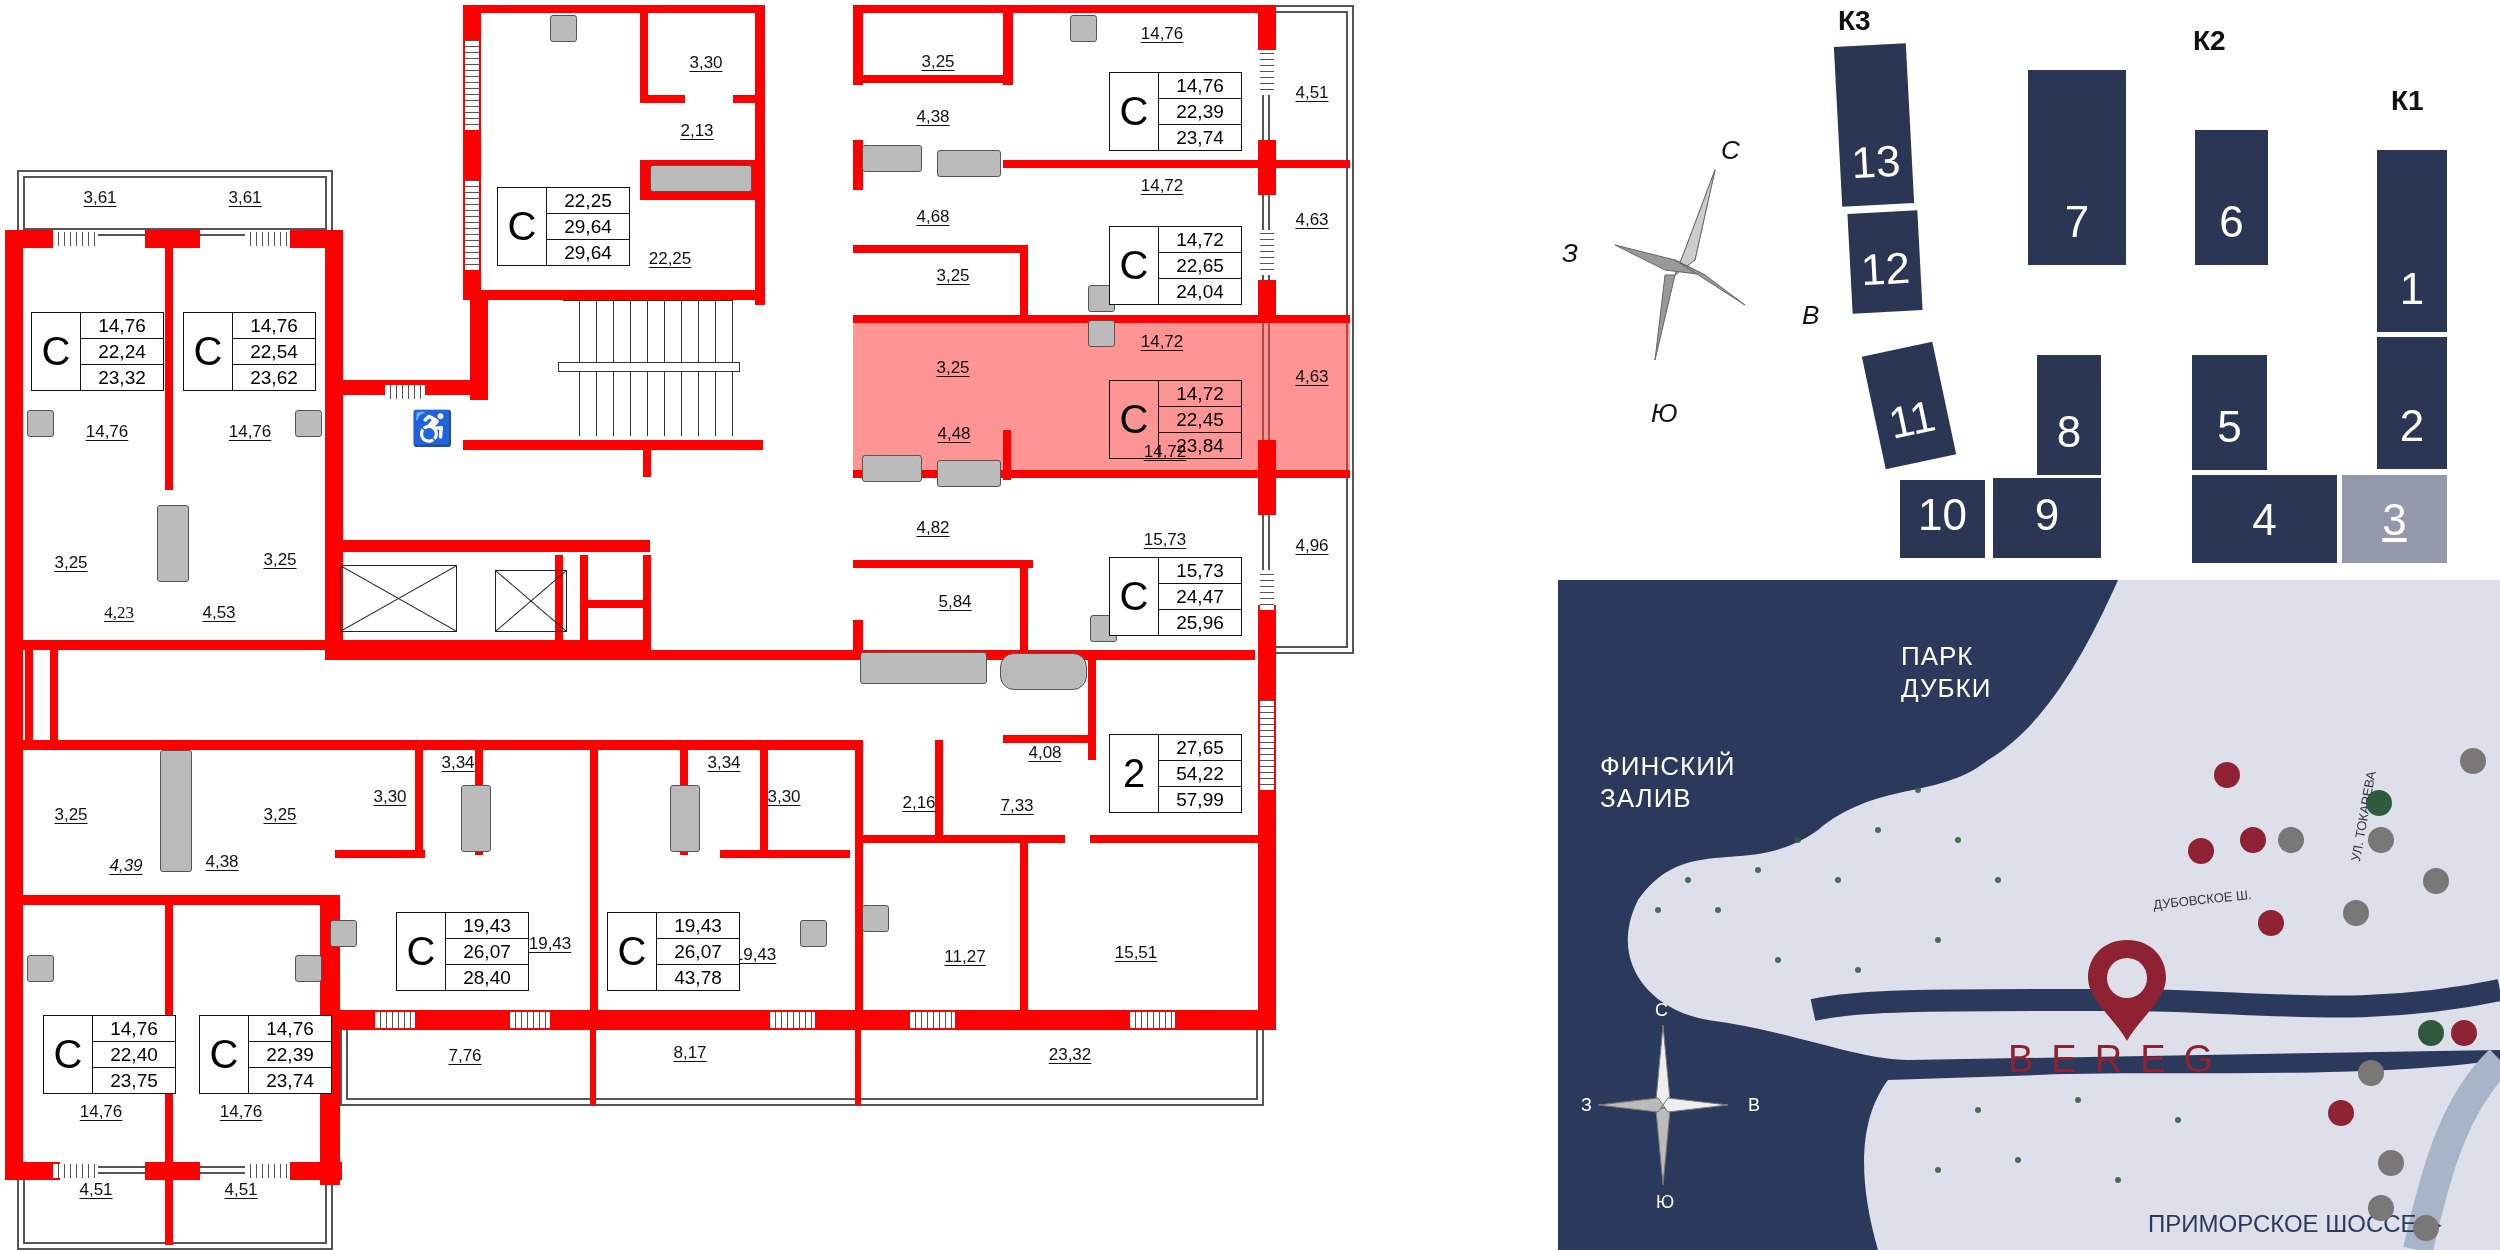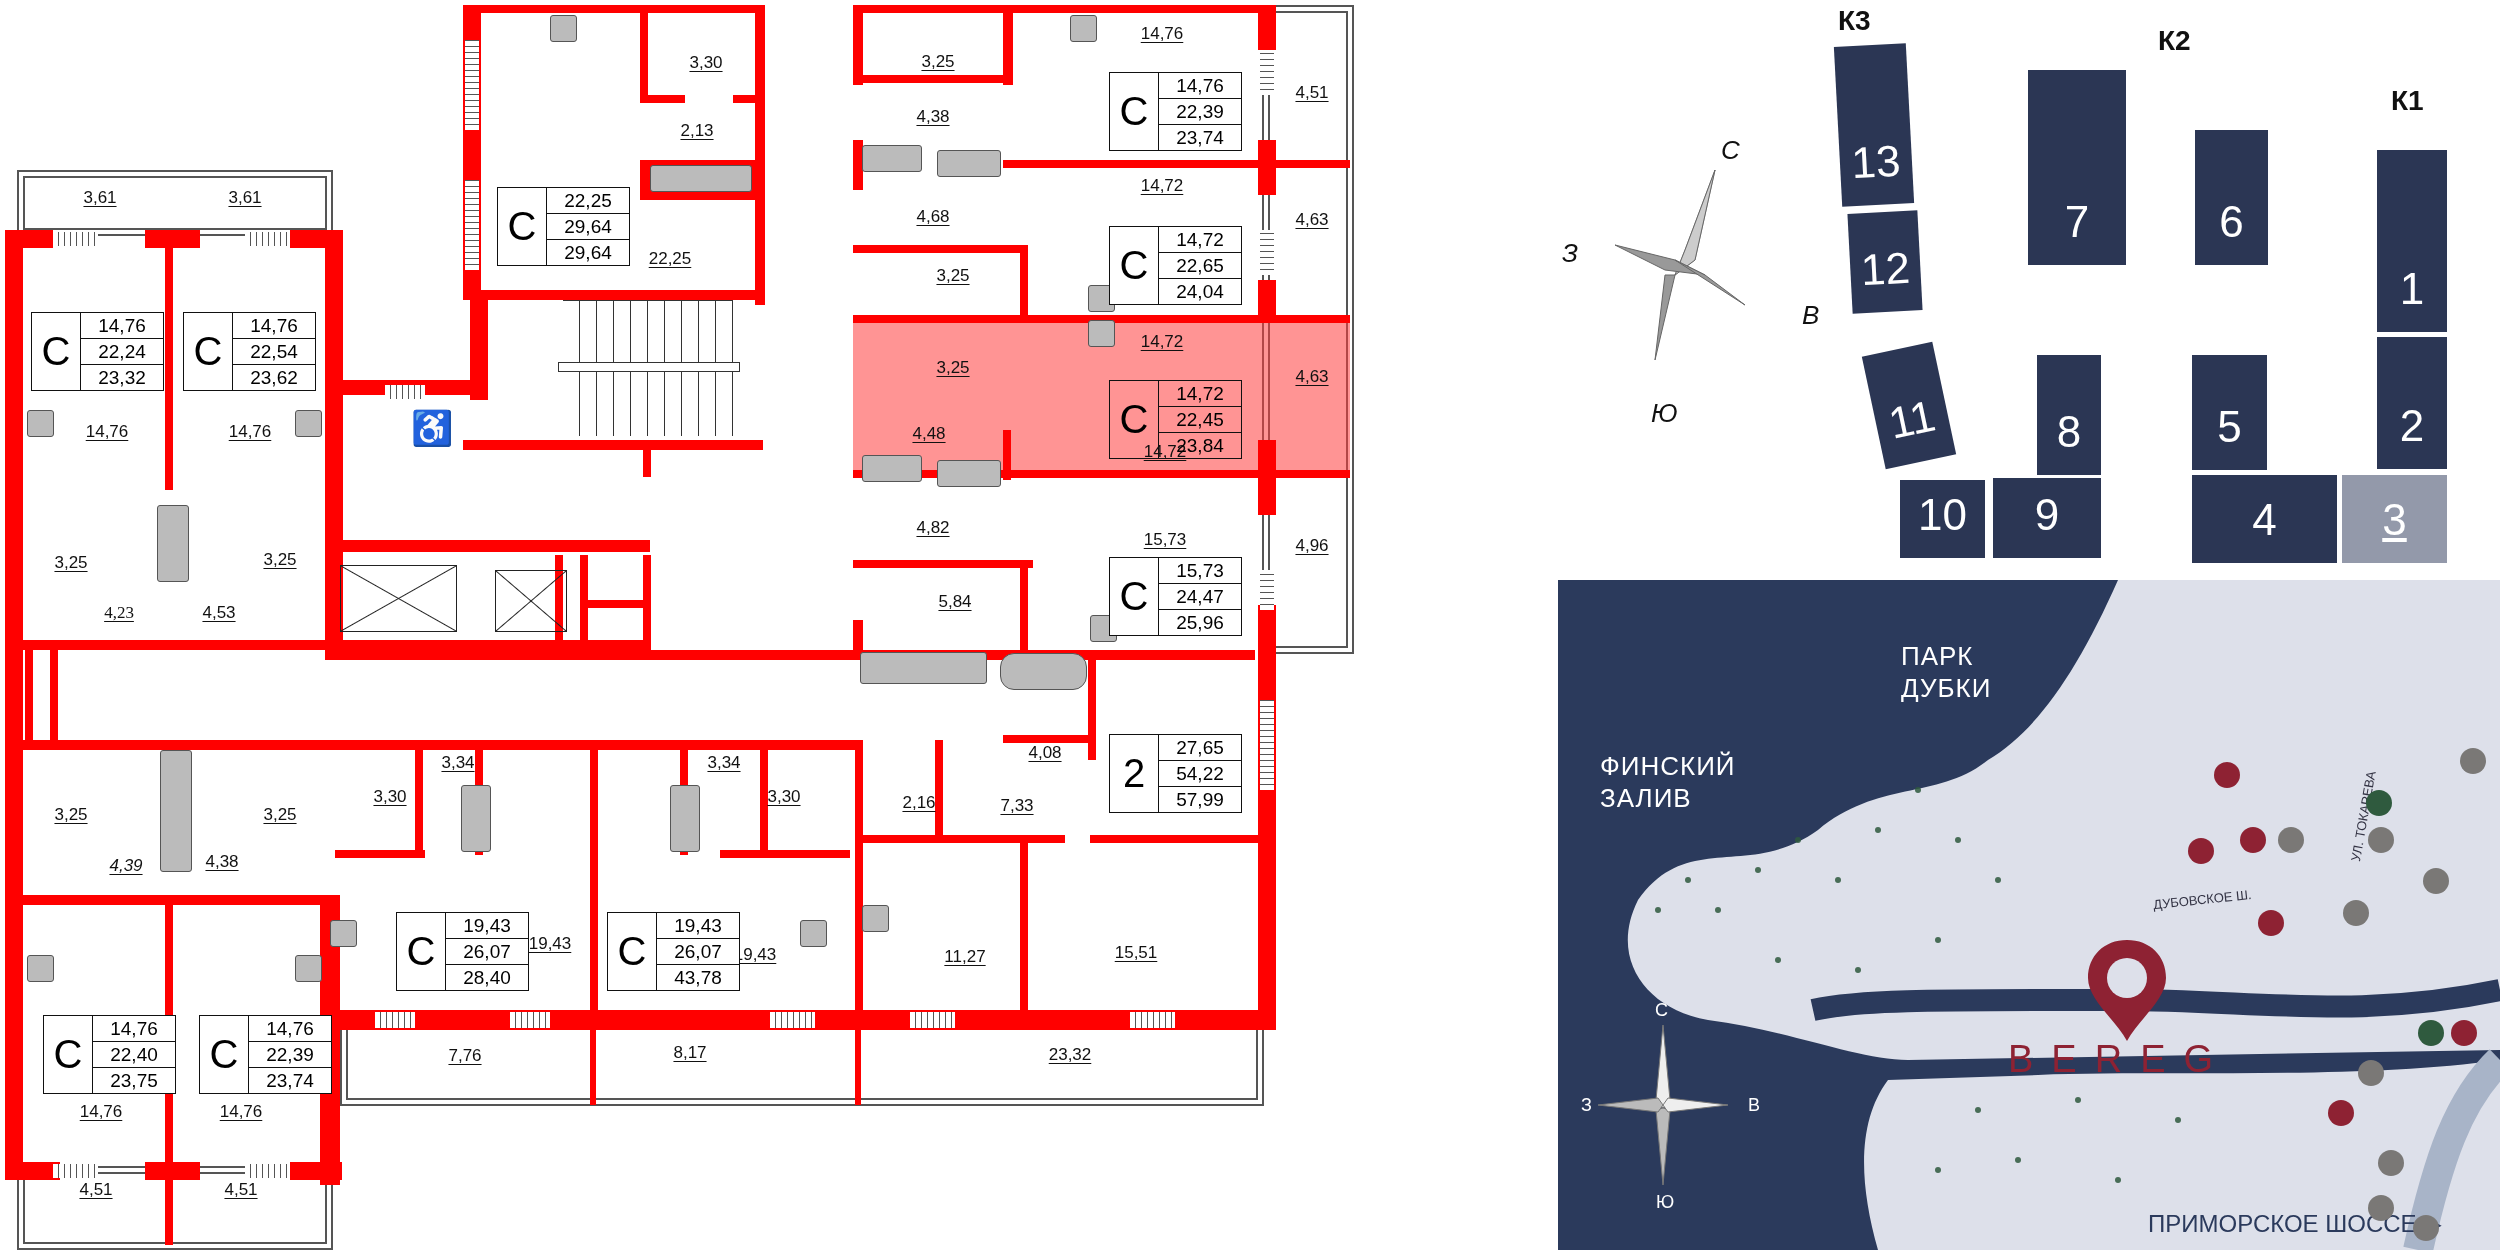--- a/index.html
+++ b/index.html
@@ -186,21 +186,21 @@
   <div class="lbl" style="left:1312px;top:93px;">4,51</div>
 
   <div class="lbl" style="left:1162px;top:186px;">14,72</div>
   <div class="lbl" style="left:933px;top:217px;">4,68</div>
   <div class="lbl" style="left:1312px;top:220px;">4,63</div>
   <div class="lbl" style="left:953px;top:276px;">3,25</div>
 
   <div class="lbl" style="left:1162px;top:342px;">14,72</div>
   <div class="lbl" style="left:953px;top:368px;">3,25</div>
   <div class="lbl" style="left:1312px;top:377px;">4,63</div>
-  <div class="lbl" style="left:929px;top:434px;">4,48</div>
+  <div class="lbl" style="left:954px;top:434px;">4,48</div>
   <div class="lbl" style="left:1165px;top:452px;">14,72</div>
 
   <div class="lbl" style="left:933px;top:528px;">4,82</div>
   <div class="lbl" style="left:1165px;top:540px;">15,73</div>
   <div class="lbl" style="left:1312px;top:546px;">4,96</div>
   <div class="lbl" style="left:955px;top:602px;">5,84</div>
 
   <div class="lbl" style="left:1045px;top:753px;">4,08</div>
   <div class="lbl" style="left:919px;top:803px;">2,16</div>
   <div class="lbl" style="left:1017px;top:806px;">7,33</div>
@@ -322,21 +322,21 @@
     <div class="v">
         <span>14,76</span>
         <span>22,39</span>
         <span>23,74</span>
       </div>
   </div>
 </div>
 
 <div id="blocks">
   <div class="klbl" style="left:283px;top:5px;">К3</div>
-  <div class="klbl" style="left:603px;top:25px;">К2</div>
+  <div class="klbl" style="left:638px;top:25px;">К2</div>
   <div class="klbl" style="left:836px;top:85px;">К1</div>
 
   <svg style="position:absolute;left:40px;top:155px;" width="160" height="230" viewBox="0 0 160 230">
     <polygon points="120,15 90,95 80,120 100,105" fill="#999" stroke="#666"></polygon>
     <polygon points="120,15 100,105 80,120 90,95" fill="#eee" stroke="#666" opacity="0.6"></polygon>
     <polygon points="20,90 80,105 110,120 70,115" fill="#999" stroke="#666"></polygon>
     <polygon points="80,105 150,150 110,120" fill="#999" stroke="#666"></polygon>
     <polygon points="80,120 60,205 70,120" fill="#999" stroke="#666"></polygon>
   </svg>
   <div class="compass-l" style="left:166px;top:135px;">С</div>

